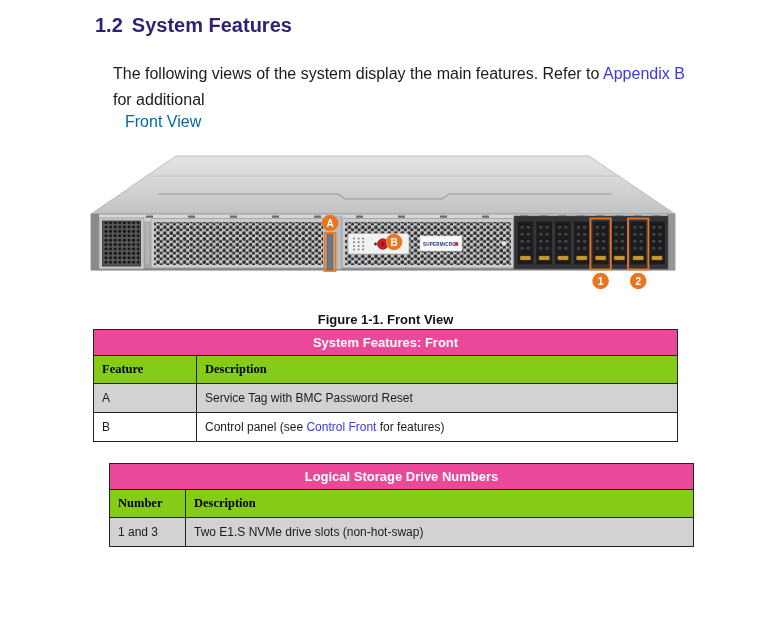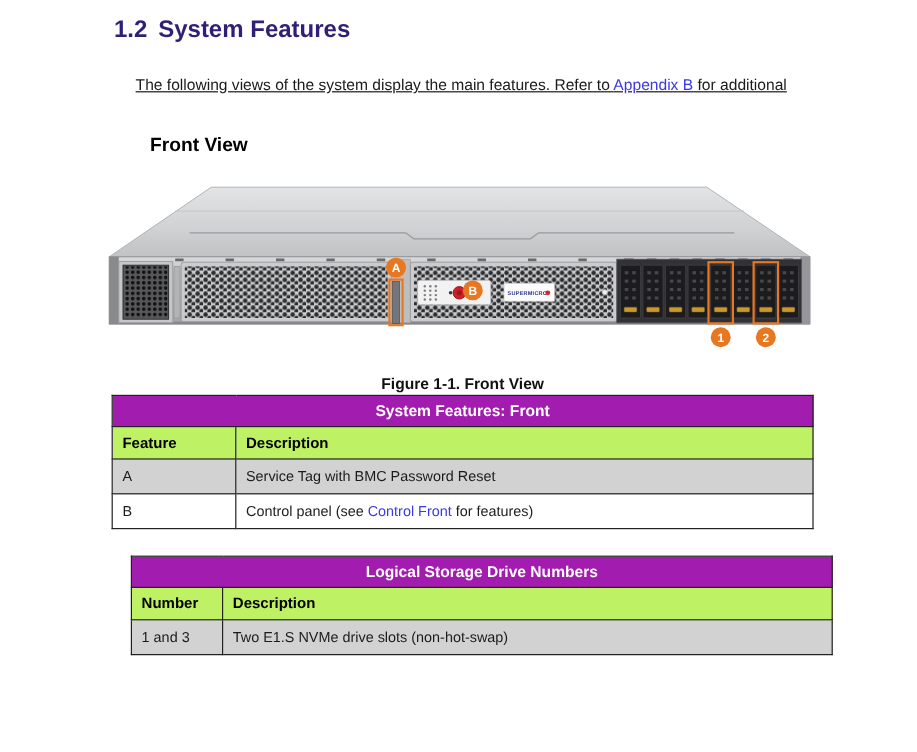--- a/index.html
+++ b/index.html
@@ -3,37 +3,37 @@
 <meta charset="utf-8">
 <style>
   html,body{margin:0;padding:0;background:#fff;}
   .page{
     position:relative;width:764px;height:627px;background:#ffffff;overflow:hidden;
     font-family:"Liberation Sans", sans-serif;color:#1b1b1b;
   }
   
   .h1{position:absolute;left:95px;top:14px;font-size:20px;font-weight:bold;color:#301f74;}
   .h1 .num{margin-right:9px;}
-  .intro{position:absolute;left:113px;top:45px;width:575px;font-size:13px;line-height:26px;text-decoration:underline;}
+  .intro{position:absolute;left:113px;top:45px;width:575px;font-size:16px;line-height:26px;}
   .intro .line2{display:block;}
   a.doclink{color:#3a3ae0;text-decoration:none;cursor:pointer;}
-  .h2{position:absolute;left:125px;top:113px;font-size:16px;font-weight:bold;color:#000000;}
+  .h2{position:absolute;left:125px;top:113px;font-size:16px;font-weight:normal;color:#0369a1;}
   
   .figure{position:absolute;left:90px;top:150px;width:586px;height:145px;}
   .figcaption{position:absolute;left:93px;top:302px;width:585px;text-align:center;
     font-size:13px;font-weight:bold;color:#111;margin-top:10px;}
   
   table.spec{position:absolute;left:93px;border-collapse:collapse;width:585px;
     font-size:12px;table-layout:fixed;}
   table.spec.t1{top:329px;}
   table.spec.t2{top:463px;margin-left:16px;}
   table.spec th,table.spec td{border:1px solid #222;text-align:left;vertical-align:middle;}
-  table.spec th.title{background:#a21caf;color:#ffffff;text-align:center;
+  table.spec th.title{background:#ec4899;color:#ffffff;text-align:center;
     font-size:13px;font-weight:bold;padding:5px 4px;}
-  table.spec th.col{background:#bef264;color:#000;font-size:12.5px;font-weight:bold;padding:6px 8px;}
+  table.spec th.col{background:#84cc16;color:#000;font-size:12.5px;font-weight:bold;padding:6px 8px;font-family:Liberation Serif, serif;}
   table.spec td{padding:7px 8px;background:#fff;}
   table.spec tr.alt td{background:#d2d2d2;}
   .t1 col.c1{width:103px;}
   .t2 col.c1{width:76px;}
 </style>
 </head>
 <body>
 
 <div class="page">
 

